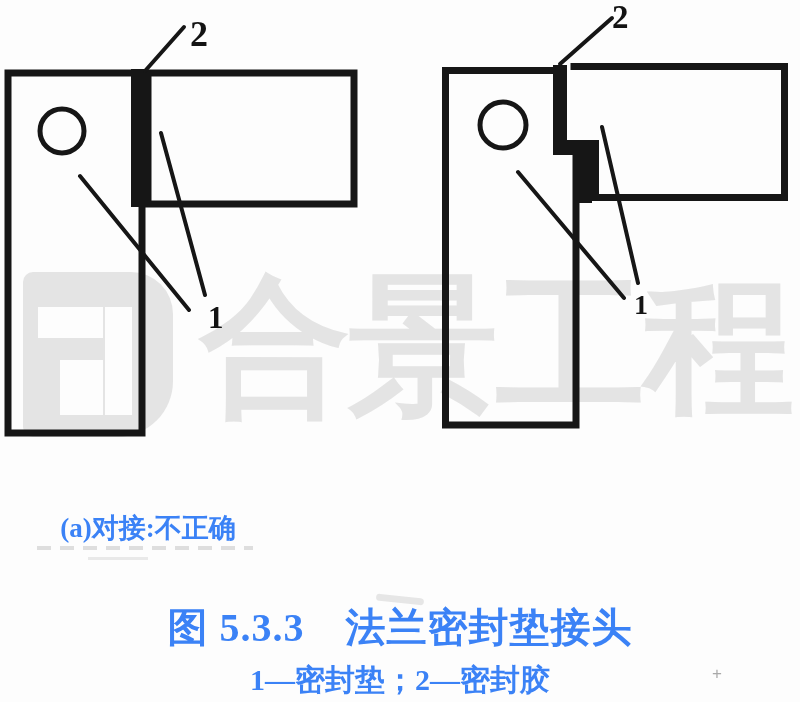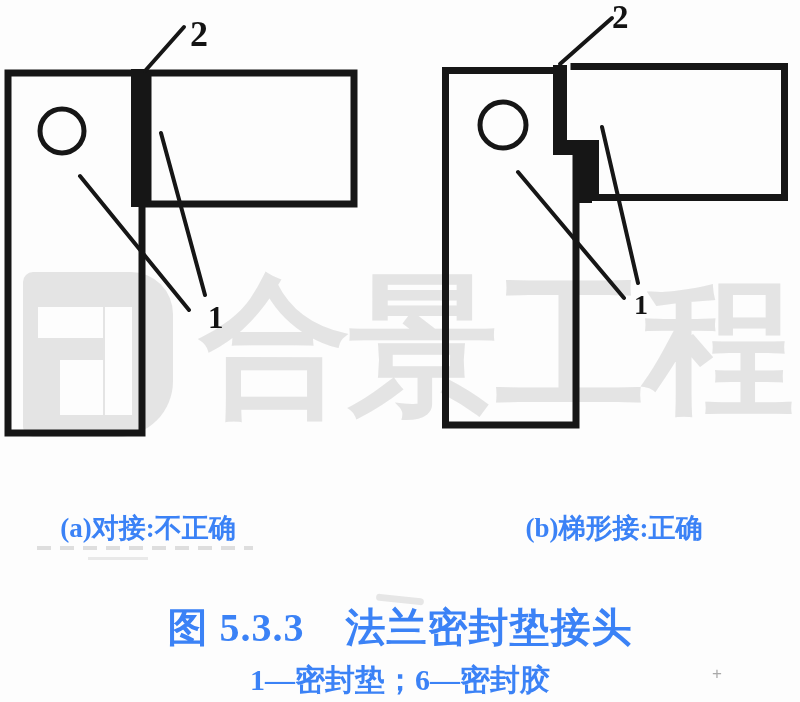--- a/index.html
+++ b/index.html
@@ -91,17 +91,16 @@
 
     <g fill="#131313" font-family="Liberation Serif, serif" font-weight="bold">
       <text x="190" y="46" font-size="36">2</text>
       <text x="208" y="328" font-size="31">1</text>
       <text x="612" y="28" font-size="33">2</text>
       <text x="634" y="314" font-size="28">1</text>
     </g>
   </svg>
 
   <div class="cap cap-a">(a)对接:不正确</div>
-  <div class="cap cap-b">(b)梯形接:正确</div>
   <div class="cap cap-fig">图 5.3.3　法兰密封垫接头</div>
-  <div class="cap cap-legend">1—密封垫；6—密封胶</div>
+  <div class="cap cap-legend">1—密封垫；2—密封胶</div>
 
 </div>
 
 </body></html>

